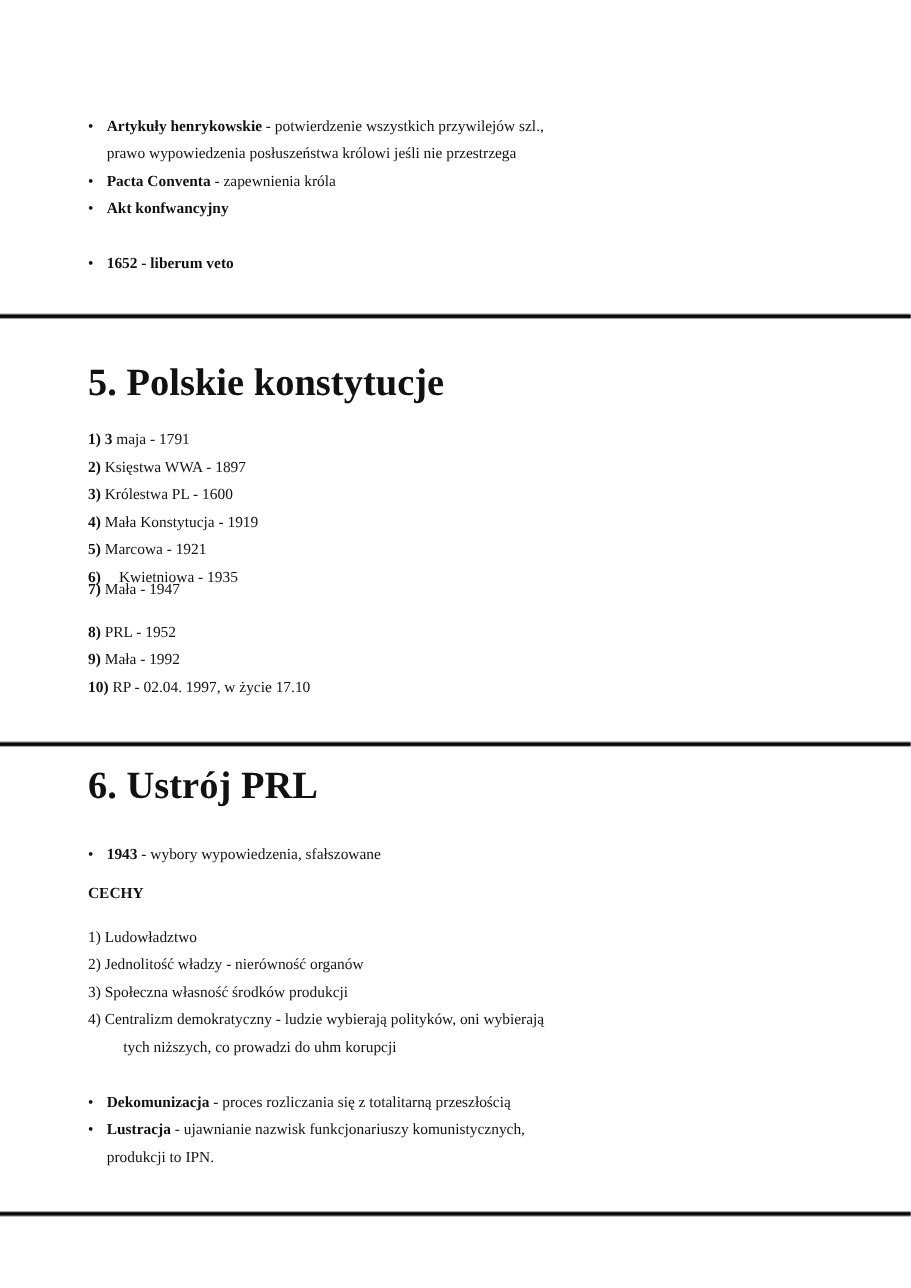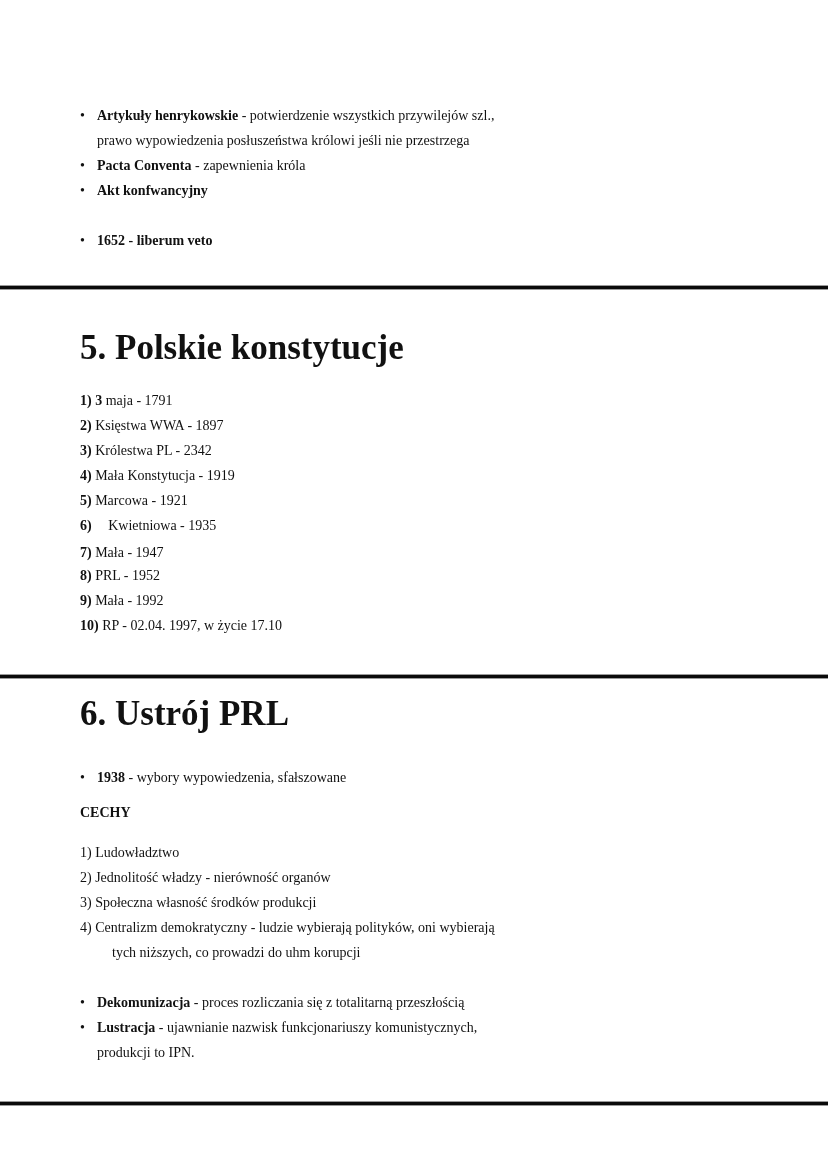--- a/index.html
+++ b/index.html
@@ -78,37 +78,37 @@
   </div>
 </div>
 
 <div class="divider" style="top:286px;"></div>
 
 <div>
   <div class="heading" style="top:332px;">5. Polskie konstytucje</div>
 
   <div class="line" style="top:388px;"><b>1)</b> <b>3</b><span style="white-space:pre;"> maja - 1791</span></div>
   <div class="line" style="top:413px;"><b>2)</b><span style="white-space:pre;"> Księstwa WWA - 1897</span></div>
-  <div class="line" style="top:438px;"><b>3)</b><span style="white-space:pre;"> Królestwa PL - 2342</span></div>
+  <div class="line" style="top:438px;"><b>3)</b><span style="white-space:pre;"> Królestwa PL - 1600</span></div>
   <div class="line" style="top:463px;"><b>4)</b><span style="white-space:pre;"> Mała Konstytucja - 1919</span></div>
   <div class="line" style="top:488px;"><b>5)</b><span style="white-space:pre;"> Marcowa - 1921</span></div>
   <div class="line" style="top:513px;"><b>6)</b><span style="white-space:pre;padding-left:13px;"> Kwietniowa - 1935</span></div>
-  <div class="line" style="top:540px;"><b>7)</b><span style="white-space:pre;"> Mała - 1947</span></div>
+  <div class="line" style="top:524px;"><b>7)</b><span style="white-space:pre;"> Mała - 1947</span></div>
   <div class="line" style="top:563px;"><b>8)</b><span style="white-space:pre;"> PRL - 1952</span></div>
   <div class="line" style="top:588px;"><b>9)</b><span style="white-space:pre;"> Mała - 1992</span></div>
   <div class="line" style="top:613px;"><b>10)</b><span style="white-space:pre;"> RP - 02.04. 1997, w życie 17.10</span></div>
 </div>
 
 <div class="divider" style="top:675px;"></div>
 
 <div>
   <div class="heading" style="top:698px;">6. Ustrój PRL</div>
 
   <div class="line bullet-line" style="top:765px;">
-    <span class="bullet">•</span><b>1938</b><span style="white-space:pre;"> - </span><span>wybory wypowiedzenia, sfałszowane</span>
+    <span class="bullet">•</span><b>1943</b><span style="white-space:pre;"> - </span><span>wybory wypowiedzenia, sfałszowane</span>
   </div>
 
   <div class="line b" style="top:800px;">CECHY</div>
   <div class="line" style="top:840px;">1) Ludowładztwo</div>
   <div class="line" style="top:865px;">2) Jednolitość władzy - nierówność organów</div>
   <div class="line" style="top:890px;">3) Społeczna własność środków produkcji</div>
   <div class="line" style="top:915px;">4) Centralizm demokratyczny - ludzie wybierają polityków, oni wybierają</div>
   <div class="line indent-num" style="top:940px;">tych niższych, co prowadzi do uhm korupcji</div>
 
   <div class="line bullet-line" style="top:990px;">

